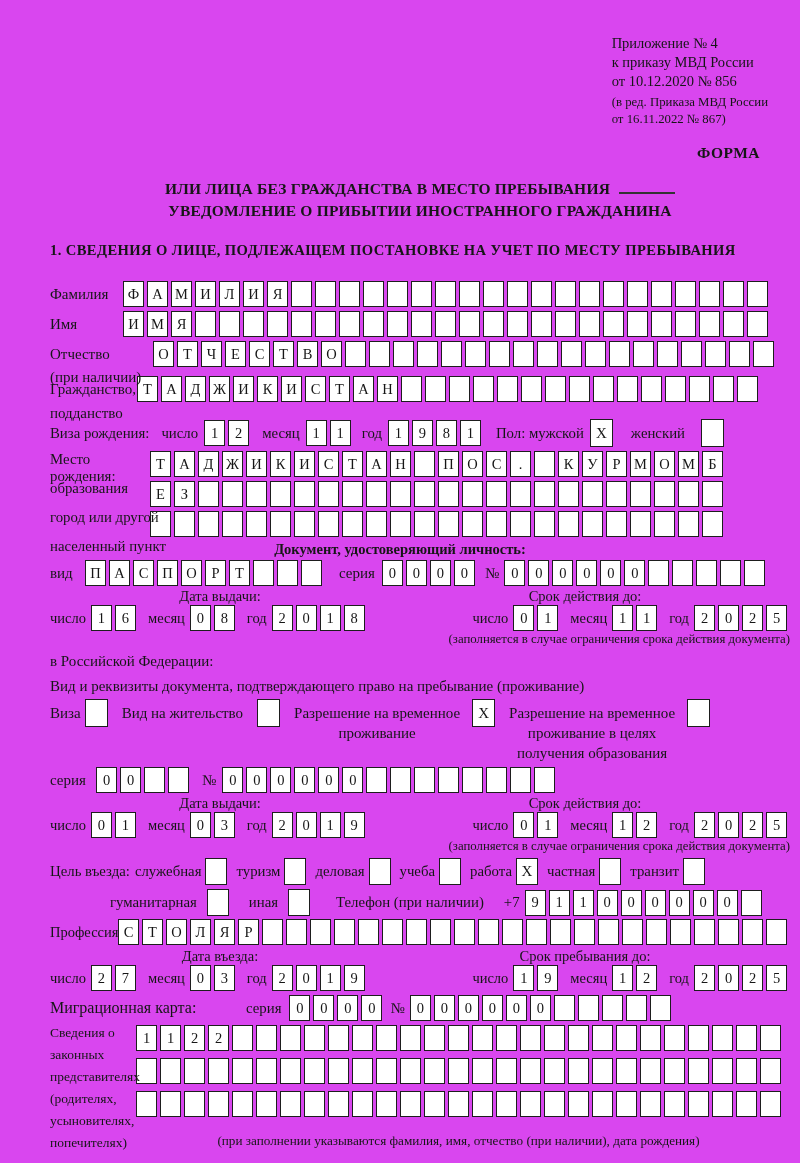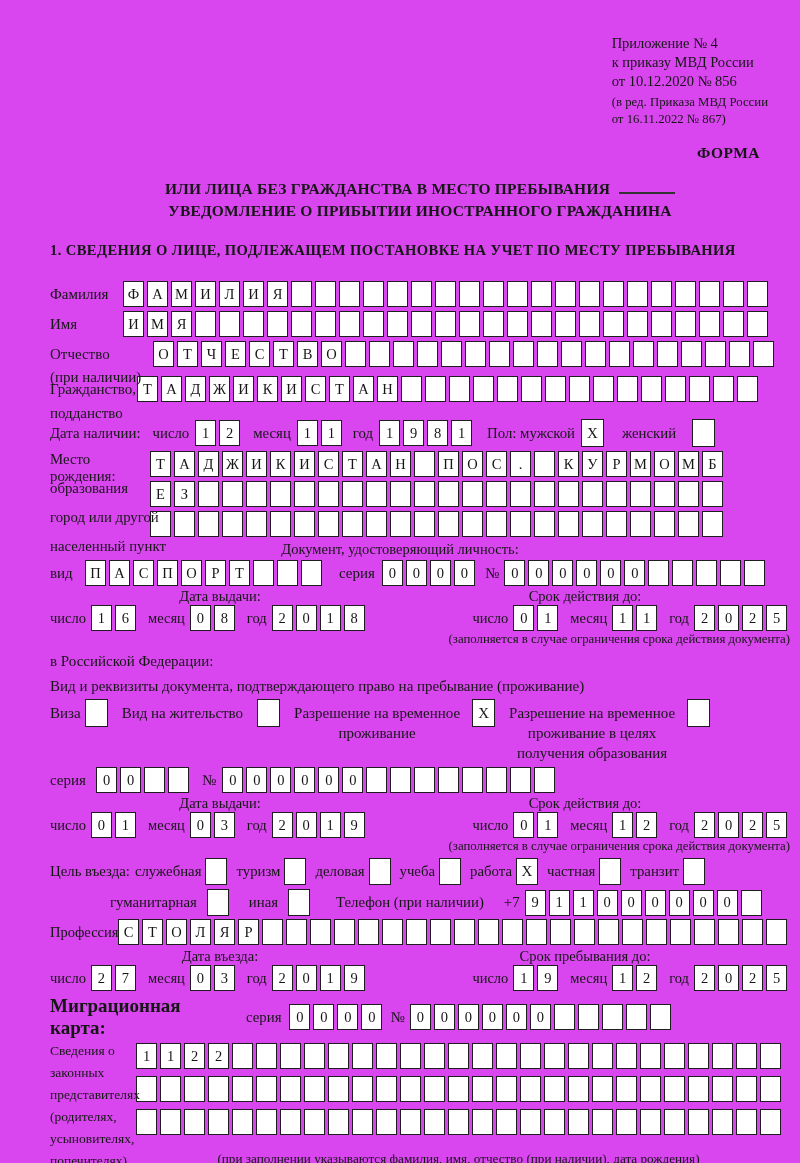--- a/index.html
+++ b/index.html
@@ -38,21 +38,21 @@
   .row-patronymic{margin-top:4px;}
   .row-citizenship{margin-top:9px;}
   .w73{width:73px;} .w103{width:103px;} .w87{width:87px;}
   .row-birth{margin-top:17px;}
   .row-birth .lbl{margin-right:6px;font-size:14.8px;}
   .row-mesto{margin-top:4px;align-items:flex-start;}
   .mesto-label{width:100px;font-size:14.8px;}
   .stack{display:flex;flex-direction:column;}
   .stack.g4 > .cells{margin-bottom:4px;}
   .stack.g7 > .cells{margin-bottom:7px;}
-  .doc-heading{margin-top:0;text-align:center;font-weight:normal;font-size:14.5px;width:700px;}
+  .doc-heading{margin-top:0;text-align:center;font-weight:bold;font-size:14.5px;width:700px;}
   .row-vid{margin-top:2px;}
   .halves{margin-top:2px;font-size:14.5px;display:flex;}
   .half-l{width:340px;text-align:center;}
   .half-r{width:390px;text-align:center;}
   .row-dates{width:740px;}
   .dgroup{display:flex;align-items:center;}
   .dgroup .lbl{margin-right:5px;font-size:14.5px;}
   .dgroup .cells{margin-right:9px;}
   .dgroup.rgt{margin-left:auto;}
   .dgroup .cells:last-child{margin-right:0;}
@@ -64,21 +64,21 @@
   .row-seria2{margin-top:4px;}
   .purpose{margin-top:4px;}
   .purpose .plbl{font-size:14.8px;flex:none;margin-left:9px;margin-right:4px;line-height:27px;}
   .purpose .plbl.main{margin-left:0;margin-right:5px;}
   .cbox.sm{width:22px;height:27px;}
   .purpose2{margin-top:4px;margin-left:60px;}
   .purpose2 .plbl{font-size:14.8px;flex:none;line-height:27px;}
   .row-prof{margin-top:3px;}
   .w68{width:68px;font-size:14.5px;}
   .row-mig{margin-top:4px;}
-  .mig-label{width:150px;font-size:19px;font-weight:bold;}
+  .mig-label{width:150px;font-size:16px;}
   .row-reps{margin-top:4px;align-items:flex-start;}
   .reps-label{width:86px;font-size:13.5px;}
   .reps-note{text-align:center;font-size:13.2px;margin-top:8px;width:645px;line-height:17px;}
 </style>
 </head>
 <body>
 
 <div class="page">
 
   <div class="annex">
@@ -230,21 +230,21 @@
         <span class="cell"></span>
         <span class="cell"></span>
         <span class="cell"></span>
         <span class="cell"></span>
         <span class="cell"></span>
         <span class="cell"></span>
       </span>
   </div>
 
   <div class="row row-birth">
-    <span class="lbl" style="margin-right:12px;">Дата наличии:</span>
+    <span class="lbl" style="margin-right:12px;">Виза рождения:</span>
     <span class="lbl">число</span>
     <span class="cells" style="margin-right:10px;">
         <span class="cell">1</span>
         <span class="cell">2</span>
       </span>
     <span class="lbl">месяц</span>
     <span class="cells" style="margin-right:8px;">
         <span class="cell">1</span>
         <span class="cell">1</span>
       </span>

